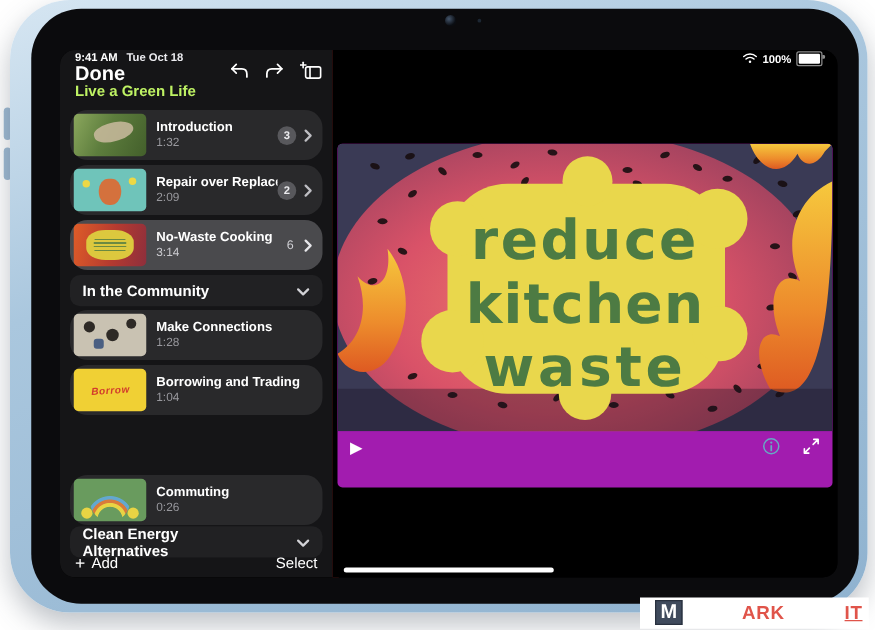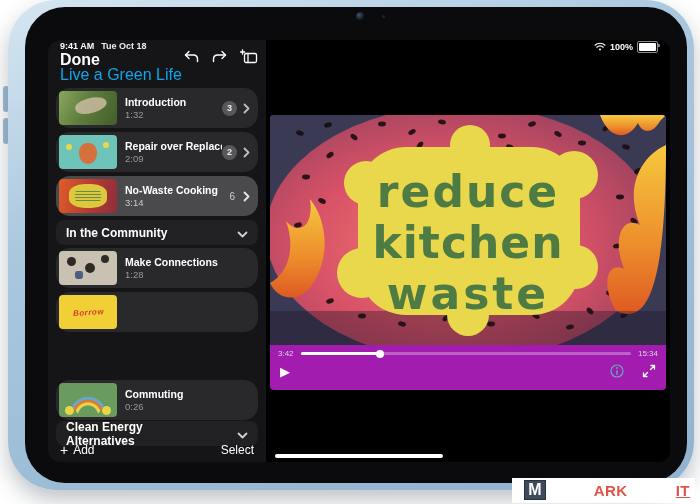--- a/index.html
+++ b/index.html
@@ -27,21 +27,21 @@
   .battery i{display:block;height:100%;width:100%;background:#fff;border-radius:1px;}
   .battery::after{content:"";position:absolute;right:-3px;top:2px;width:2px;height:3px;background:rgba(255,255,255,.55);border-radius:0 1px 1px 0;}
 
   
   .done{position:absolute;left:12px;top:11px;font-size:16px;font-weight:700;color:#fff;cursor:default;}
   .tb-icons{position:absolute;left:136px;top:9px;display:flex;gap:13px;align-items:center;}
   .tb-icons svg{display:block;}
 
   
   .sidebar{position:absolute;left:0;top:0;width:218px;height:100%;background:#151517;border-right:5px solid #7f1d1d;}
-  .sec-title{position:absolute;left:12px;font-size:16px;font-weight:400;color:#0ea5e9;}
+  .sec-title{position:absolute;left:12px;font-size:12px;font-weight:700;color:#bef264;}
   .vrow{position:absolute;left:8px;width:202px;height:40px;background:#29292b;border-radius:14px;
         display:flex;align-items:center;padding:0 8px 0 3px;box-sizing:border-box;}
   .vrow.selected{background:#4a4a4d;}
   .thumb{width:58px;height:34px;border-radius:4px;overflow:hidden;position:relative;flex:0 0 auto;margin-right:8px;}
   .meta{flex:1;min-width:0;}
   .meta .t{font-size:10.5px;font-weight:700;color:#fff;white-space:nowrap;overflow:hidden;}
   .meta .d{font-size:9.5px;color:#98989d;margin-top:1px;}
   .badge{width:15px;height:15px;border-radius:50%;background:#58585c;color:#ebebee;font-size:9px;font-weight:600;
          display:flex;align-items:center;justify-content:center;margin-right:6px;flex:0 0 auto;}
   .count-plain{color:#cfcfd4;font-size:10px;margin-right:8px;flex:0 0 auto;}
@@ -213,20 +213,24 @@
         </div>
         <div class="meta">
           <div class="t">Make Connections</div>
           <div class="d">1:28</div>
         </div>
       </div>
 
       <div class="vrow" style="top:252px;">
         <div class="thumb t-borrow">
           <span>Borrow</span>
+        </div>
+        <div class="meta">
+          <div class="t">Borrowing and Trading</div>
+          <div class="d">1:04</div>
         </div>
       </div>
 
 
       <div class="vrow" style="top:340px;">
         <div class="thumb t-commute">
           <i class="rb"></i>
             <i class="fl" style="left:6px;bottom:2px;"></i>
             <i class="fl" style="right:6px;bottom:2px;"></i>
         </div>
@@ -329,28 +333,20 @@
               <circle cx="198" cy="200" r="21"></circle>
           </g>
 
           <g font-family="DejaVu Sans, sans-serif" font-weight="bold" fill="#4d7b43" text-anchor="middle">
             <text x="198" y="92" font-size="44" letter-spacing="2">reduce</text>
             <text x="198" y="143" font-size="44" letter-spacing="1">kitchen</text>
             <text x="198" y="194" font-size="44" letter-spacing="3">waste</text>
           </g>
         </svg>
 
-        <div class="scrub">
-          <span class="tm">3:42</span>
-          <div class="track">
-            <div class="fill" style="width: 24%;"></div>
-            <div class="knob" style="left: 24%;"></div>
-          </div>
-          <span class="tm">15:34</span>
-        </div>
 
         <div class="controls">
           <span class="play">▶</span>
           <span class="c-spacer"></span>
           <span class="ctl">
             <svg width="14" height="14" viewBox="0 0 14 14" fill="none">
               <circle cx="7" cy="7" r="6" stroke="#67a9c4" stroke-width="1.2"></circle>
               <circle cx="7" cy="4" r="0.9" fill="#67a9c4"></circle>
               <rect x="6.3" y="6" width="1.4" height="5" rx="0.7" fill="#67a9c4"></rect>
             </svg>

